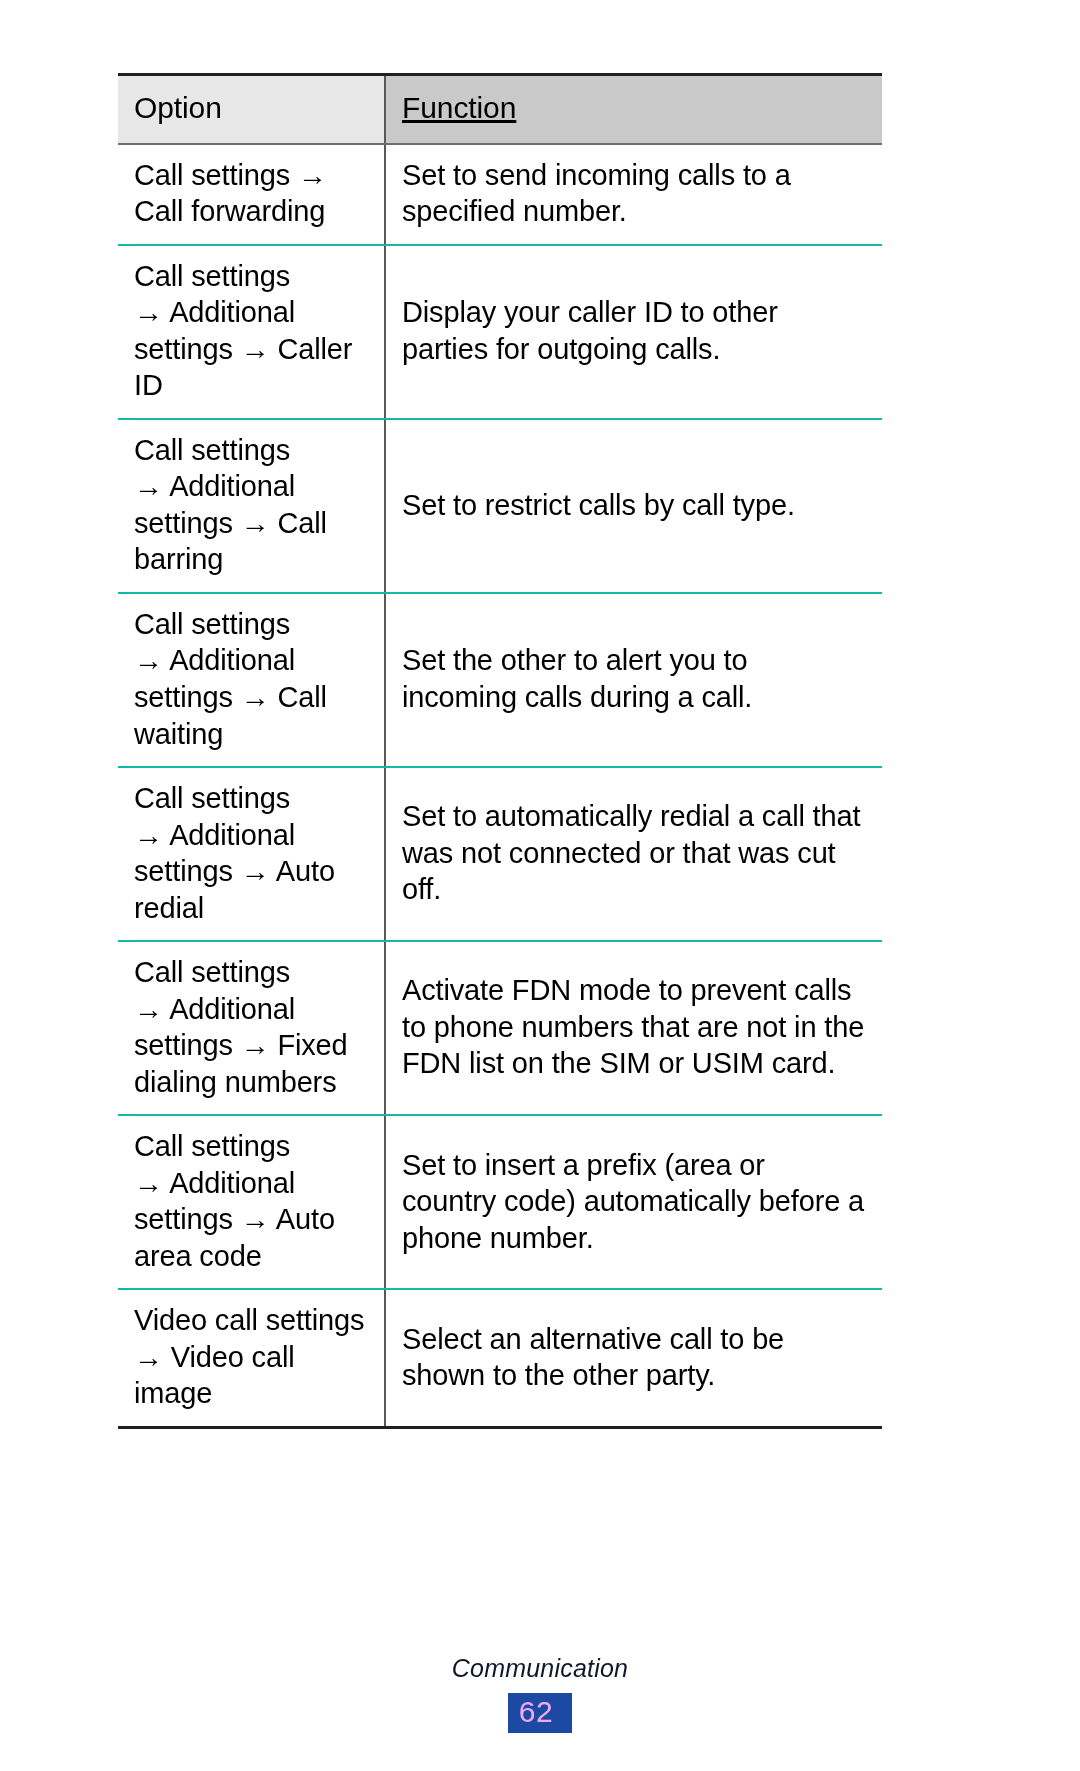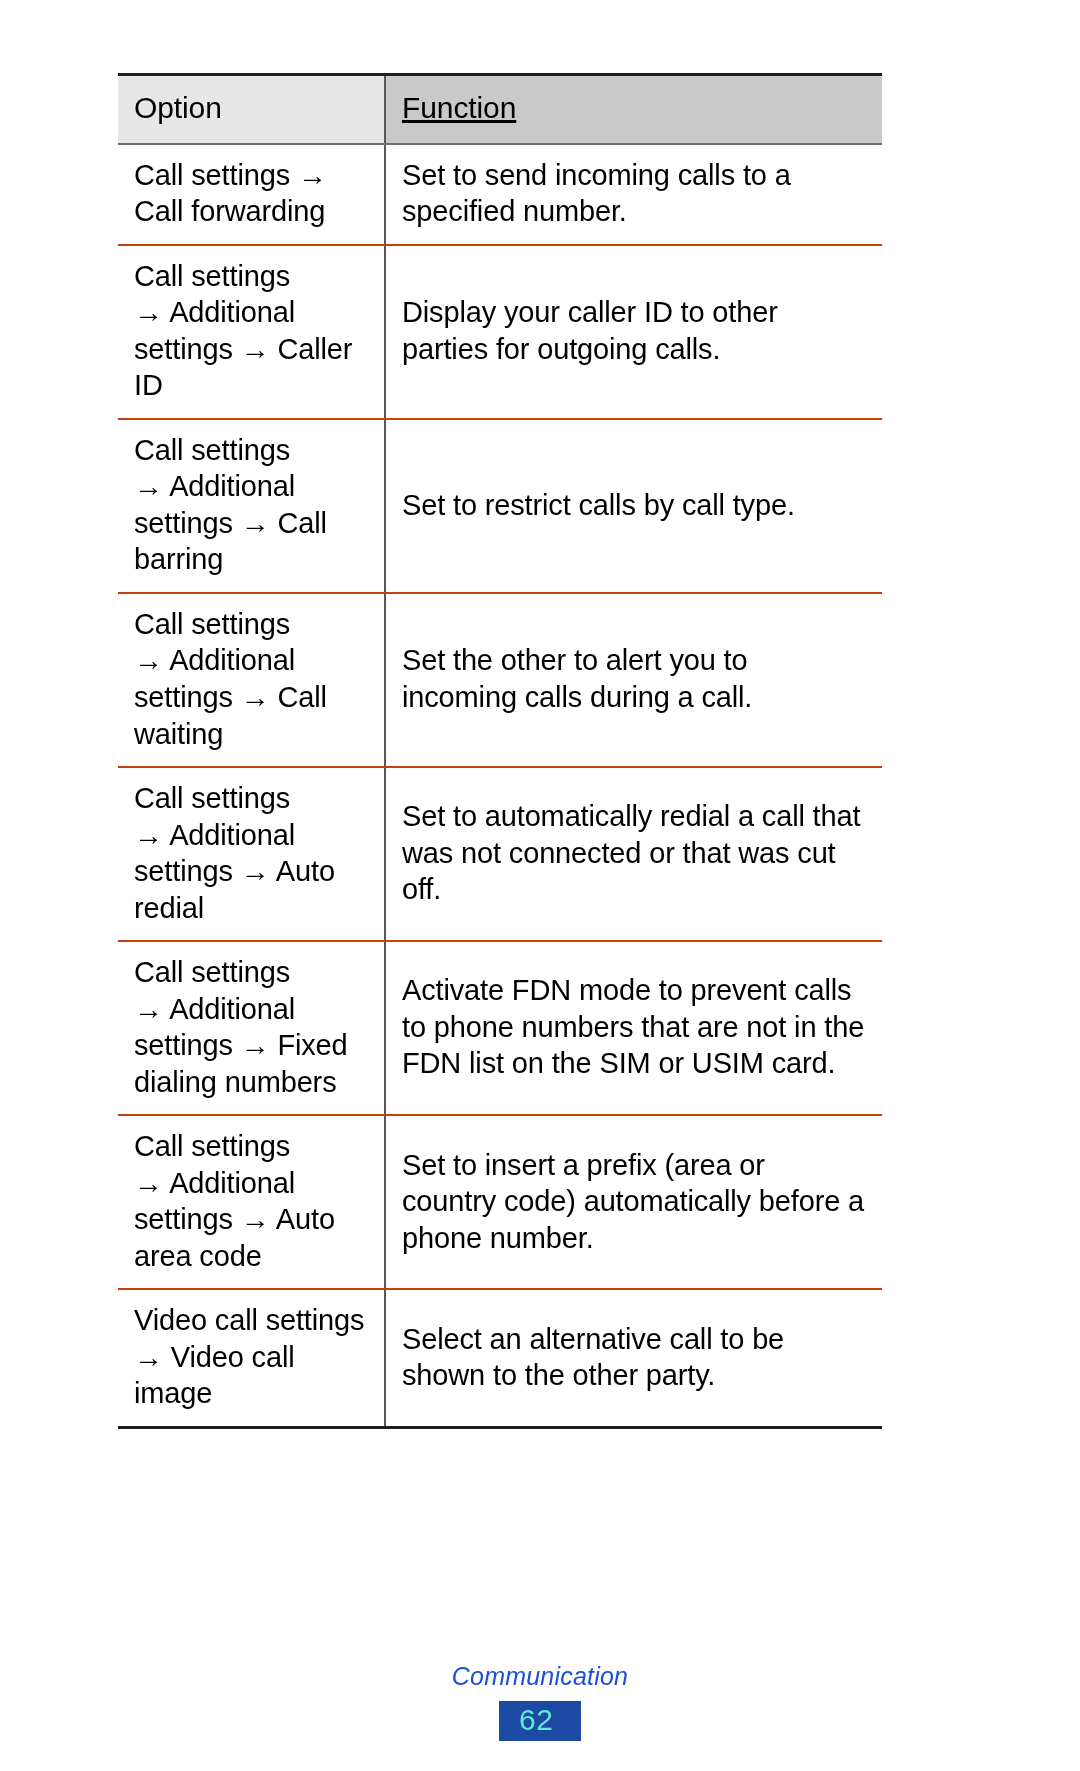--- a/index.html
+++ b/index.html
@@ -61,21 +61,21 @@
     background: #c9c9c9;
     text-decoration: underline;
   }
 
   table.opt-table tbody td {
     padding: 12px 16px 14px 16px;
     vertical-align: middle;
     font-size: 29px;
     line-height: 1.26;
     letter-spacing: -0.15px;
-    border-bottom: 2px solid #c2410c;
+    border-bottom: 2px solid #14b8a6;
     background: #ffffff;
   }
 
   table.opt-table tbody td.td-option {
     border-right: 2px solid #58595b;
     vertical-align: top;
   }
 
   table.opt-table tbody tr:last-child td {
     border-bottom: 3px solid #231f20;
@@ -90,37 +90,36 @@
     position: absolute;
     left: 0;
     top: 1655px;
     width: 1080px;
     text-align: center;
   }
 
   .footer-title {
     font-style: italic;
     font-size: 25px;
-    color: #1d4ed8;
+    color: #0f172a;
     letter-spacing: 0.2px;
     line-height: 1.1;
-    margin-top: 8px;
   }
 
   .page-badge {
     display: inline-block;
     margin-top: 10px;
     min-width: 52px;
-    padding: 3px 10px 6px 20px;
+    padding: 3px 10px 6px 2px;
     background: #1c4aa2;
-    color: #5eead4;
+    color: #f0abfc;
     font-size: 30px;
     line-height: 1.05;
     letter-spacing: 0.5px;
-    text-align: left;
+    text-align: center;
   }
 </style>
 </head>
 <body>
 
 <div class="page">
 
   <div class="table-wrap">
     <table class="opt-table">
       <colgroup>

